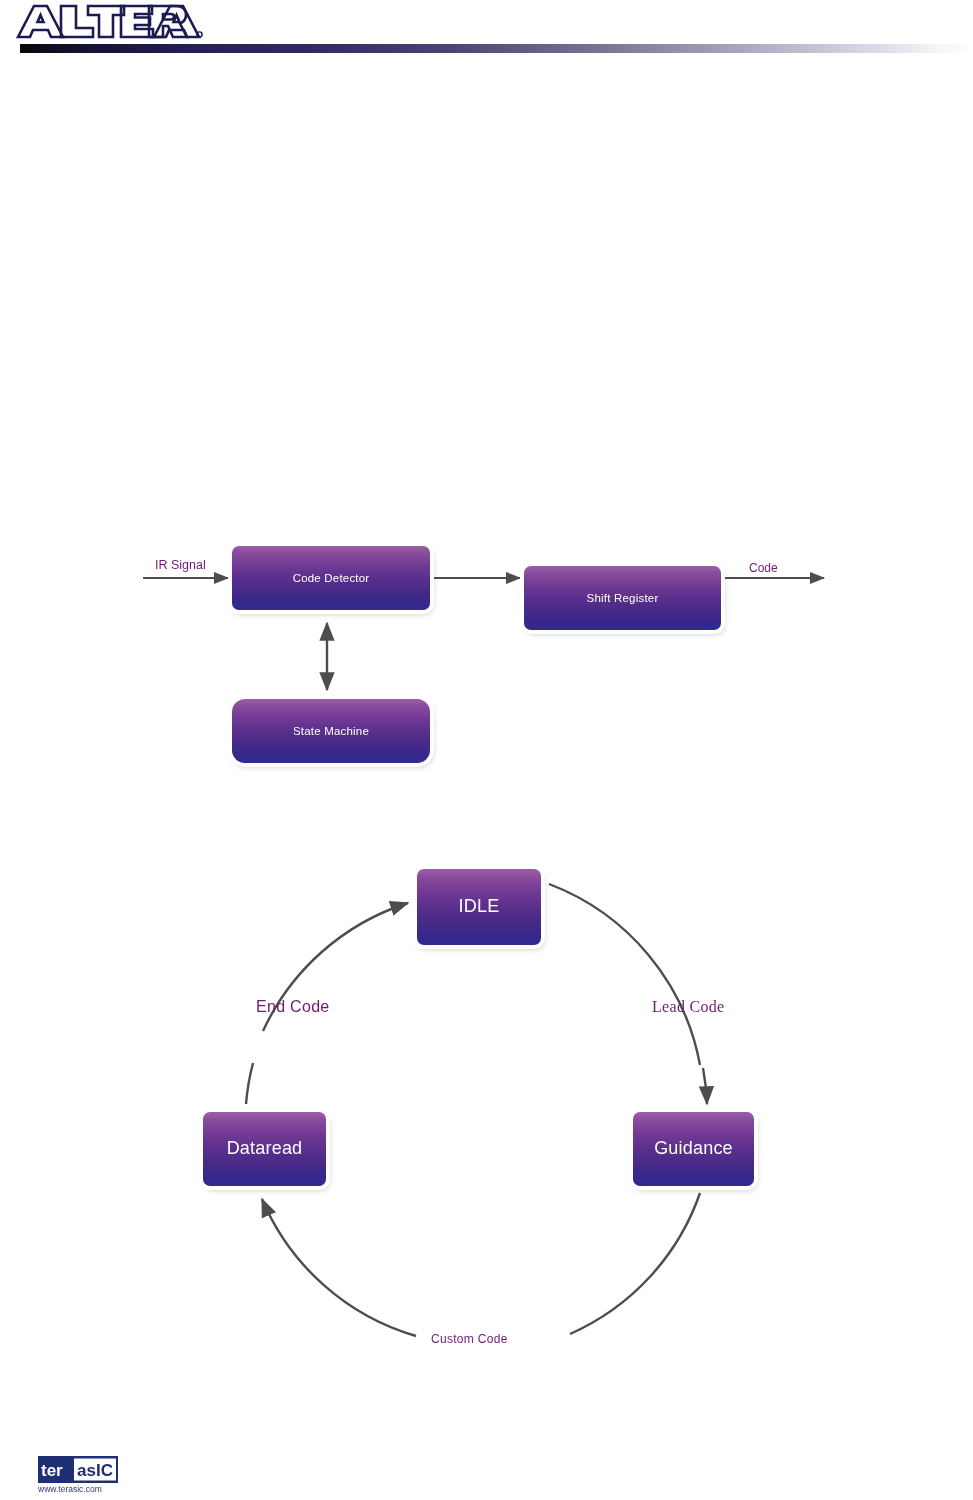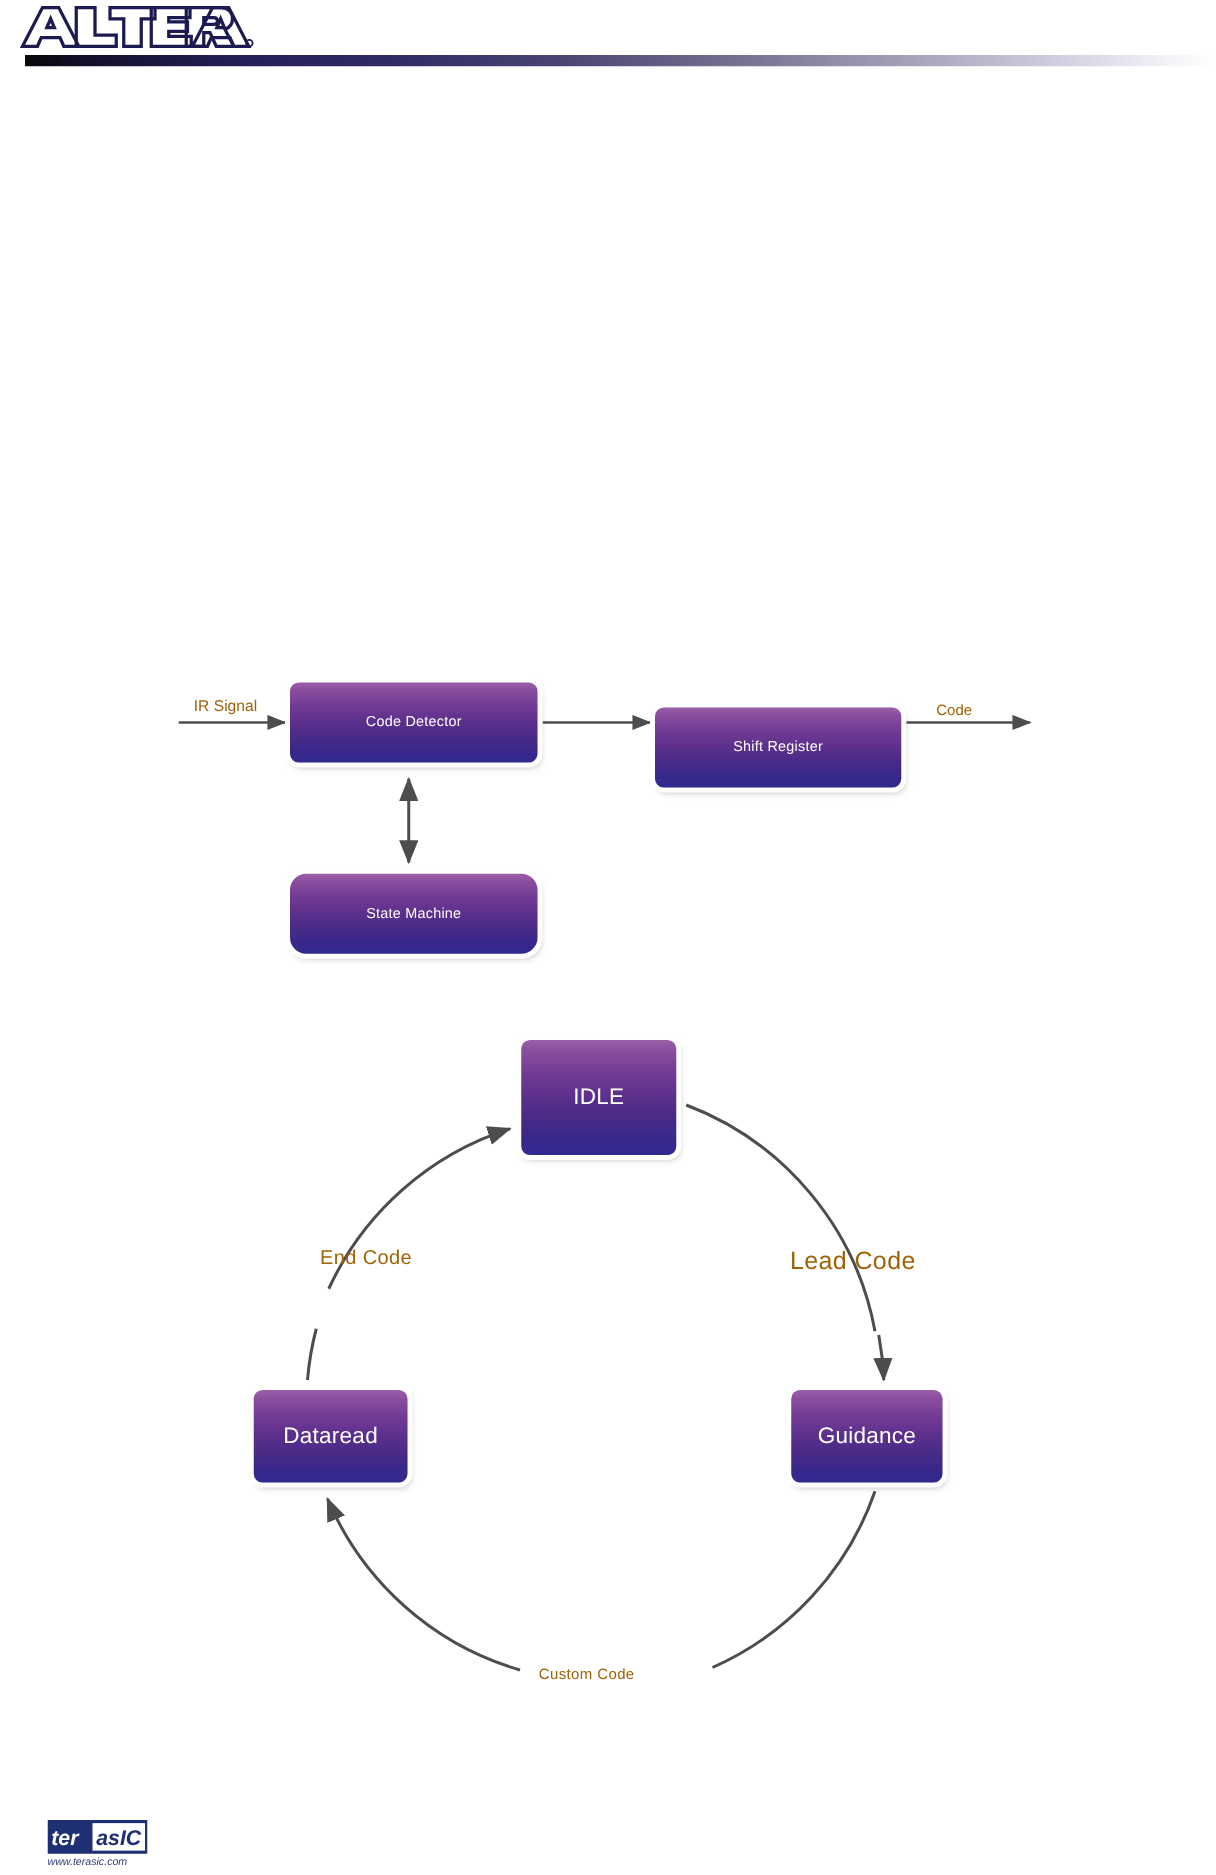--- a/index.html
+++ b/index.html
@@ -90,51 +90,50 @@
   }
   .blk-flow .block-label { font-size: 11.5px; }
   .blk-state .block-label { font-size: 18px; }
 
   
   #block-code-detector { left: 232px; top: 488px; width: 198px; height: 64px; }
   #block-shift-register { left: 524px; top: 488px; width: 197px; height: 64px; margin-top: 20px; }
   #block-state-machine  { left: 232px; top: 641px; width: 198px; height: 64px; border-radius: 13px; }
 
   
-  #block-idle     { left: 417px; top: 774px; width: 124px; height: 92px; }
+  #block-idle     { left: 417px; top: 811px; width: 124px; height: 76px; }
   #block-dataread { left: 203px; top: 1054px; width: 123px; height: 74px; }
   #block-guidance { left: 633px; top: 1054px; width: 121px; height: 74px; }
 
   
   .diagram-text {
     position: absolute;
-    color: #a16207;
+    color: #701a75;
     white-space: nowrap;
   }
   #label-ir-signal { left: 155px; top: 500px; font-size: 12.5px; }
   #label-code      { left: 749px; top: 503px; font-size: 12px; }
   #label-end-code  { left: 256px; top: 940px; font-size: 16px; letter-spacing: .3px; }
-  #label-lead-code { left: 632px; top: 940px; font-size: 20px; letter-spacing: .3px; }
+  #label-lead-code { left: 652px; top: 940px; font-size: 16px; letter-spacing: .3px; font-family: Liberation Serif, serif; }
   #label-custom-code { left: 431px; top: 1274px; font-size: 12px; letter-spacing: .3px; }
 
   
   #page-footer {
     position: absolute;
     left: 0;
     top: 1432px;
     width: 973px;
     height: 68px;
   }
   #terasic-logo {
     position: absolute;
     left: 38px;
     top: 24px;
     width: 72px;
     height: 38px;
-    font-style: italic;
   }
   #terasic-logo svg { display: block; }
 </style>
 </head>
 <body>
 
 <div id="page-header">
 
   <div id="altera-logo">
     <svg width="190" height="40" viewBox="0 0 190 40" xmlns="http://www.w3.org/2000/svg">

